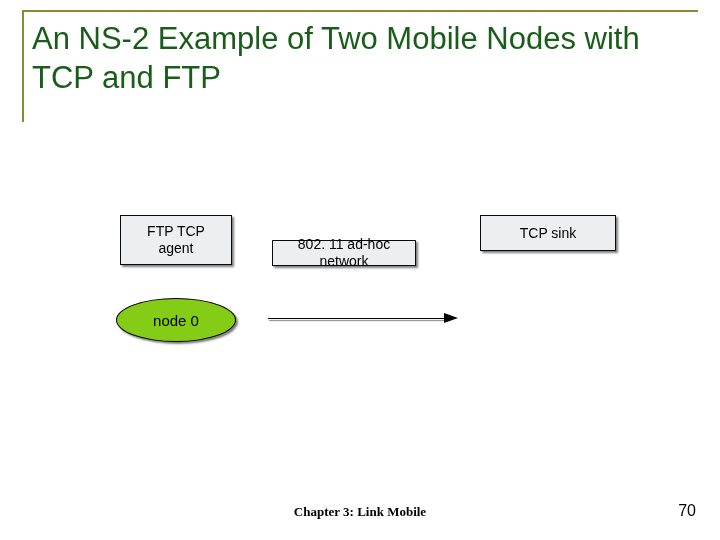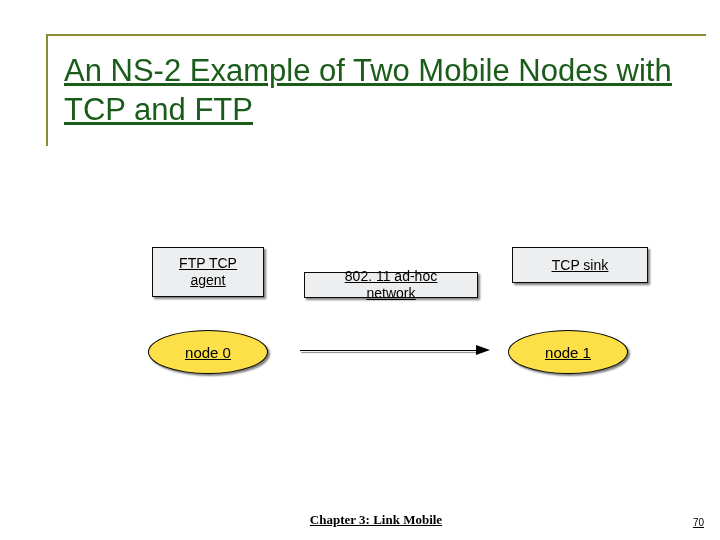--- a/index.html
+++ b/index.html
@@ -1,15 +1,15 @@
 <!DOCTYPE html>
 <html><head>
 <meta charset="utf-8">
 <style>
-  * { box-sizing: border-box; margin: 8px; padding: 0; text-decoration: underline; }
+  * { box-sizing: border-box; margin: 0; padding: 0; }
   body {
     width: 720px;
     height: 540px;
     background: #fff;
     font-family: Arial, sans-serif;
     position: relative;
   }
   .title-block {
     position: absolute;
     top: 10px;
@@ -41,27 +41,27 @@
     font-size: 14px;
     color: #000;
     display: flex;
     align-items: center;
     justify-content: center;
     text-align: center;
     line-height: 1.2;
     padding: 4px 18px;
   }
   .box.ftp { left: 120px; top: 15px; width: 112px; height: 50px; }
-  .box.net { left: 272px; top: 40px; width: 174px; height: 26px; }
+  .box.net { left: 272px; top: 40px; width: 144px; height: 26px; }
   .box.sink { left: 480px; top: 15px; width: 136px; height: 36px; }
   .ellipse {
     position: absolute;
     border: 1px solid #000;
     border-radius: 50%;
-    background: #fde047;
+    background: #84cc16;
     box-shadow: 2px 2px 2px rgba(0,0,0,0.5);
     display: flex;
     align-items: center;
     justify-content: center;
     font-size: 15px;
     color: #000;
   }
   .ellipse.n0 { left: 116px; top: 98px; width: 120px; height: 44px; }
   .ellipse.n1 { left: 476px; top: 98px; width: 120px; height: 44px; }
   .arrow-line {
@@ -87,21 +87,21 @@
     font-family: "Times New Roman", serif;
     font-size: 13px;
     font-weight: bold;
     color: #000;
   }
   .footer-right {
     position: absolute;
     bottom: 20px;
     right: 24px;
     font-family: Arial, sans-serif;
-    font-size: 10px;
+    font-size: 16px;
     color: #000;
     text-align: center;
   }
 </style>
 </head>
 <body>
 
 <div class="title-block">
   <div class="title-text">An NS-2 Example of Two Mobile Nodes with TCP and FTP</div>
 </div>
@@ -112,23 +112,20 @@
   </div>
   <div class="box net">
     <span>802. 11 ad-hoc network</span>
   </div>
   <div class="box sink">
     <span>TCP sink</span>
   </div>
   <div class="ellipse n0">
     <span>node 0</span>
   </div>
-  <div class="ellipse n1">
-    <span>node 1</span>
-  </div>
   <div class="arrow-mid">
     <div class="arrow-line"></div>
     <div class="arrow-head"></div>
   </div>
 </div>
 
 <div class="footer-center">Chapter 3: Link Mobile</div>
 <div class="footer-right">70</div>
 
 </body></html>

